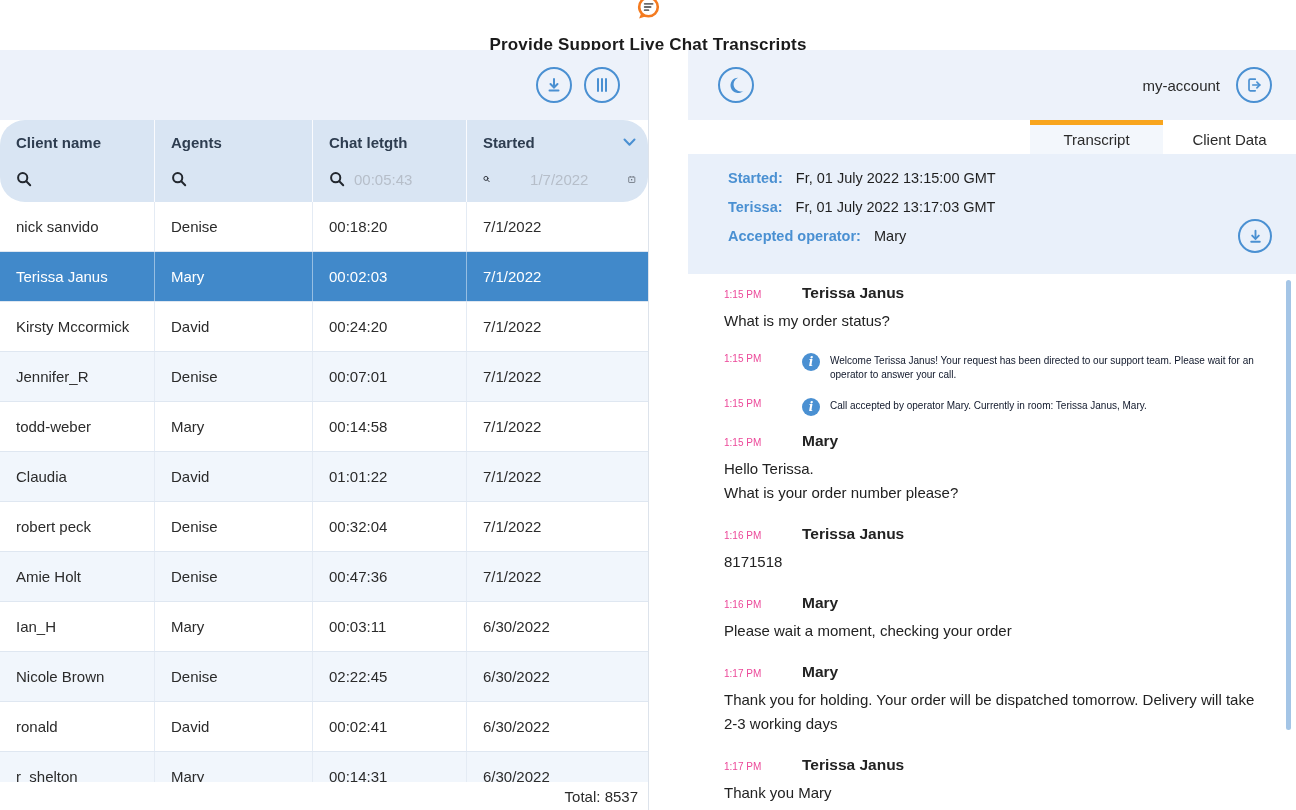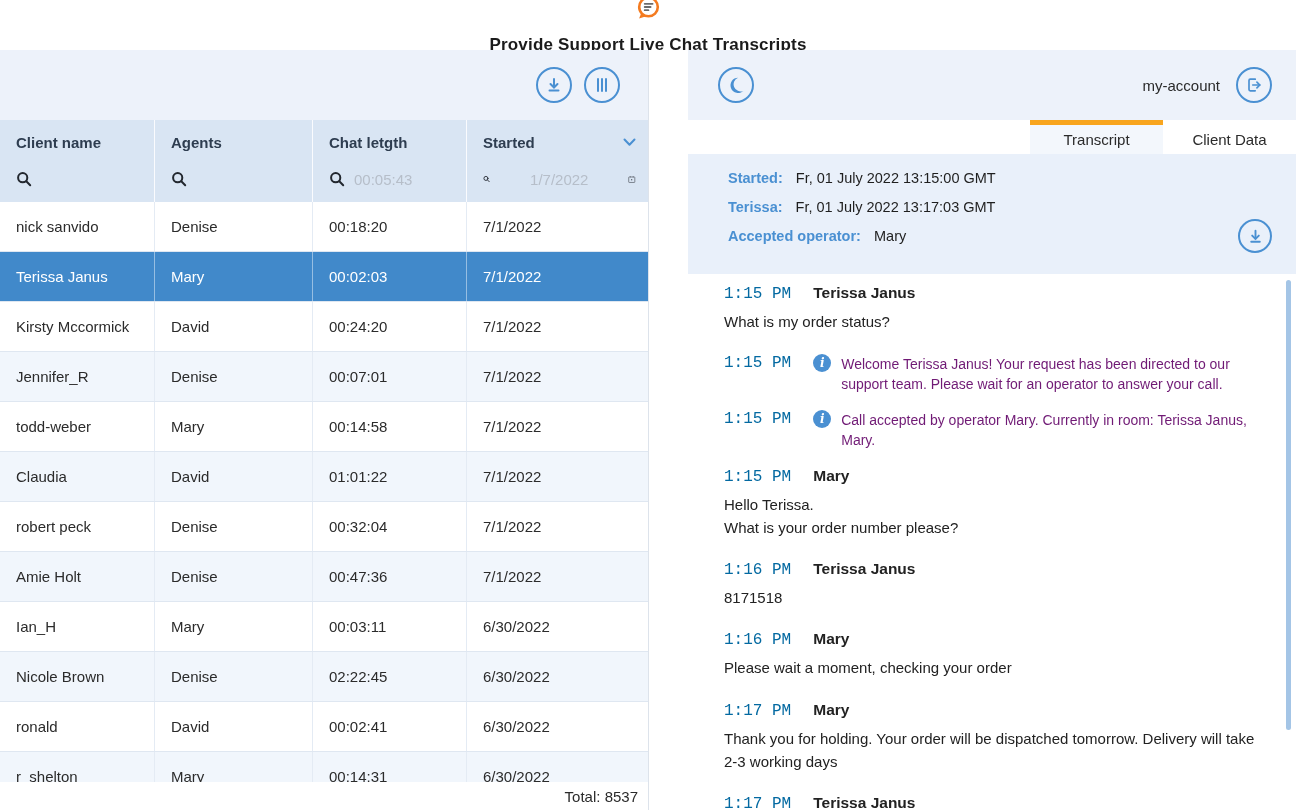--- a/index.html
+++ b/index.html
@@ -18,21 +18,21 @@
   .right-panel .toolbar { padding:0 24px 0 30px; }
 
   .icon-btn { width:36px; height:36px; border-radius:50%; border:2px solid #4a90d2; background:transparent;
     display:flex; align-items:center; justify-content:center; cursor:pointer; flex:0 0 auto; }
   .icon-btn svg { display:block; }
 
   .account { margin-left:auto; display:flex; align-items:center; gap:16px; }
   .account-name { font-size:15px; color:#2b2b2b; }
 
   
-  .thead { background:#d9e5f3; flex:0 0 auto; }
+  .thead { background:#d9e5f3; flex:0 0 auto;border-radius:25px; }
   .grid-row { display:grid; grid-template-columns:155px 158px 154px 181px; }
   .th { height:44px; padding:0 12px 0 16px; display:flex; align-items:center; justify-content:space-between;
     font-size:15px; font-weight:700; color:#2e3d50; border-right:1px solid rgba(255,255,255,.85); }
   .th:last-child, .search-cell:last-child { border-right:none;gap:40px; }
   .search-cell { height:38px; padding:0 12px 8px 16px; display:flex; align-items:center; gap:9px;
     border-right:1px solid rgba(255,255,255,.85); }
   .search-placeholder { font-size:15px; color:#b6bec9; flex:1; }
 
   .tbody { height:580px; overflow:hidden; background:#fff; flex:0 0 auto; }
   .trow { height:50px; border-bottom:1px solid #dfe7f1; background:#fff; cursor:pointer; }
@@ -55,29 +55,29 @@
   .meta { height:120px; background:#e9f0fa; padding:16px 24px 0 40px; display:flex; flex:0 0 auto; }
   .meta-rows { display:flex; flex-direction:column; gap:13px; }
   .meta-row { font-size:14.5px; }
   .meta-label { color:#4a90d2; font-weight:700; margin-right:9px; }
   .meta-value { color:#1f1f1f; }
   .meta .icon-btn { margin-left:auto; align-self:flex-end; margin-bottom:21px; width:34px; height:34px; }
 
   .chat { flex:1; background:#fff; padding:10px 40px 0 36px; position:relative; overflow:hidden; }
   .msg { margin-bottom:21px; }
   .msg-head { display:flex; gap:22px; align-items:baseline; margin-bottom:7px; }
-  .msg-time { color:#0369a1; font-size:16px; min-width:56px; flex:0 0 auto;font-family:Liberation Mono, monospace; }
+  .msg-time { color:#ec4899; font-size:10px; min-width:56px; flex:0 0 auto; }
   .msg-author { color:#222; font-weight:700; font-size:15.5px; }
   .msg-body { font-size:15px; color:#222; line-height:1.55; max-width:600px; }
   .msg.system { display:flex; gap:22px; align-items:flex-start; margin-bottom:16px; }
   .sys-wrap { display:flex; gap:10px; align-items:flex-start; }
   .info-icon { width:18px; height:18px; border-radius:50%; background:#4a90d2; color:#fff; flex:0 0 auto;
     display:flex; align-items:center; justify-content:center; font-style:italic; font-weight:700;
     font-family:"DejaVu Serif",serif; font-size:12px; margin-top:0px; }
-  .sys-text { font-size:14px; color:#701a75; line-height:1.4; max-width:480px; padding-top:1px; }
+  .sys-text { font-size:10px; color:#0f172a; line-height:1.4; max-width:480px; padding-top:1px; }
 
   .scroll-thumb { position:absolute; right:5px; top:6px; width:5px; height:450px; background:#a4c5e6;
     border-radius:3px; cursor:pointer; }
 </style>
 </head>
 <body>
 
 <header class="app-header">
   <span>
     <svg width="26" height="26" viewBox="0 0 26 26">

